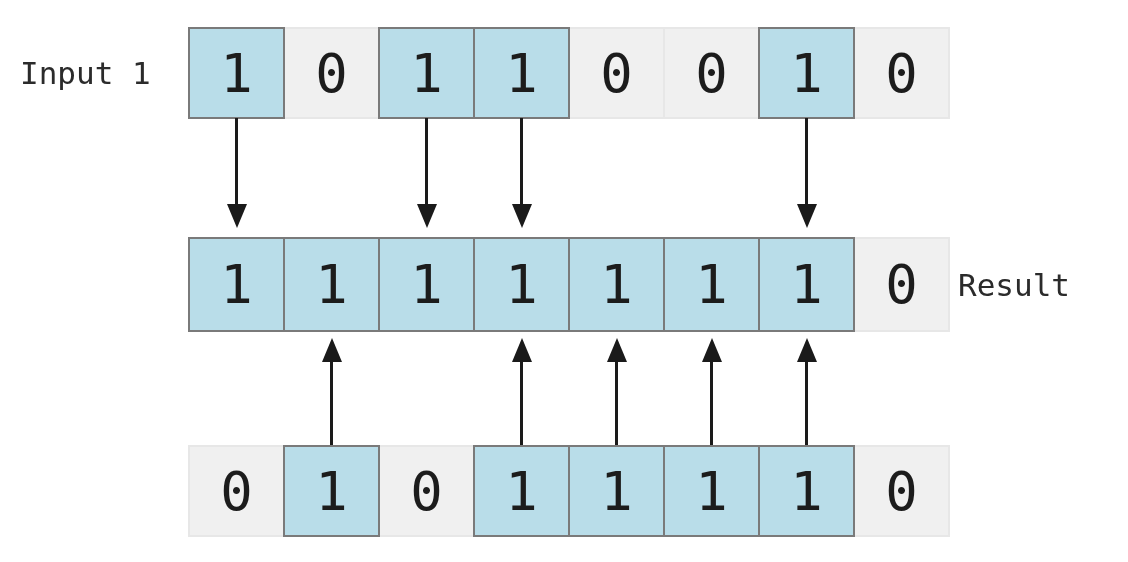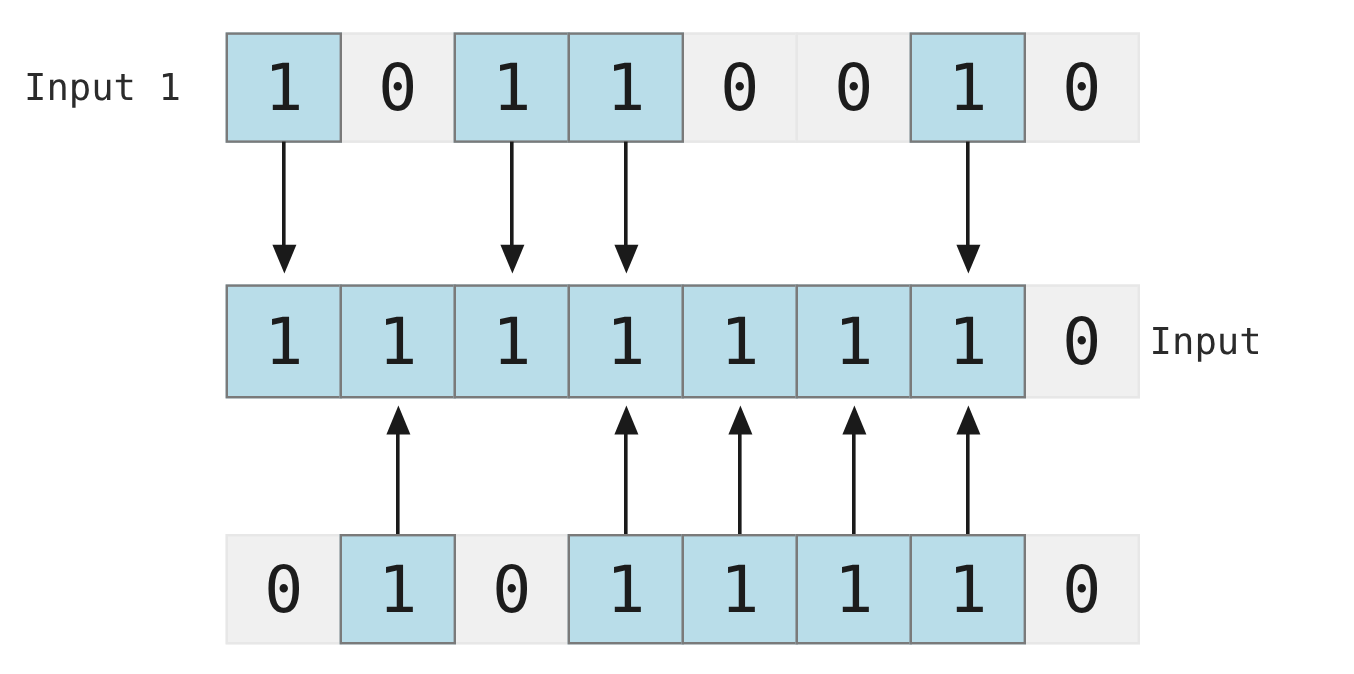--- a/index.html
+++ b/index.html
@@ -92,21 +92,21 @@
       <div class="cell one" style="height: 95px;">1</div>
       <div class="cell one" style="height: 95px;">1</div>
       <div class="cell one" style="height: 95px;">1</div>
       <div class="cell one" style="height: 95px;">1</div>
       <div class="cell one" style="height: 95px;">1</div>
       <div class="cell one" style="height: 95px;">1</div>
       <div class="cell one" style="height: 95px;">1</div>
       <div class="cell zero" style="height: 95px;">0</div>
     </div>
 
-  <div class="row-label" style="left:958px; top:237px; height:95px;">Input</div>
+  <div class="row-label" style="left:958px; top:237px; height:95px;">Result</div>
 
 
   <div class="bit-row" style="left:188px; top:445px; height:92px;">
       <div class="cell zero" style="height: 92px;">0</div>
       <div class="cell one" style="height: 92px;">1</div>
       <div class="cell zero" style="height: 92px;">0</div>
       <div class="cell one" style="height: 92px;">1</div>
       <div class="cell one" style="height: 92px;">1</div>
       <div class="cell one" style="height: 92px;">1</div>
       <div class="cell one" style="height: 92px;">1</div>

